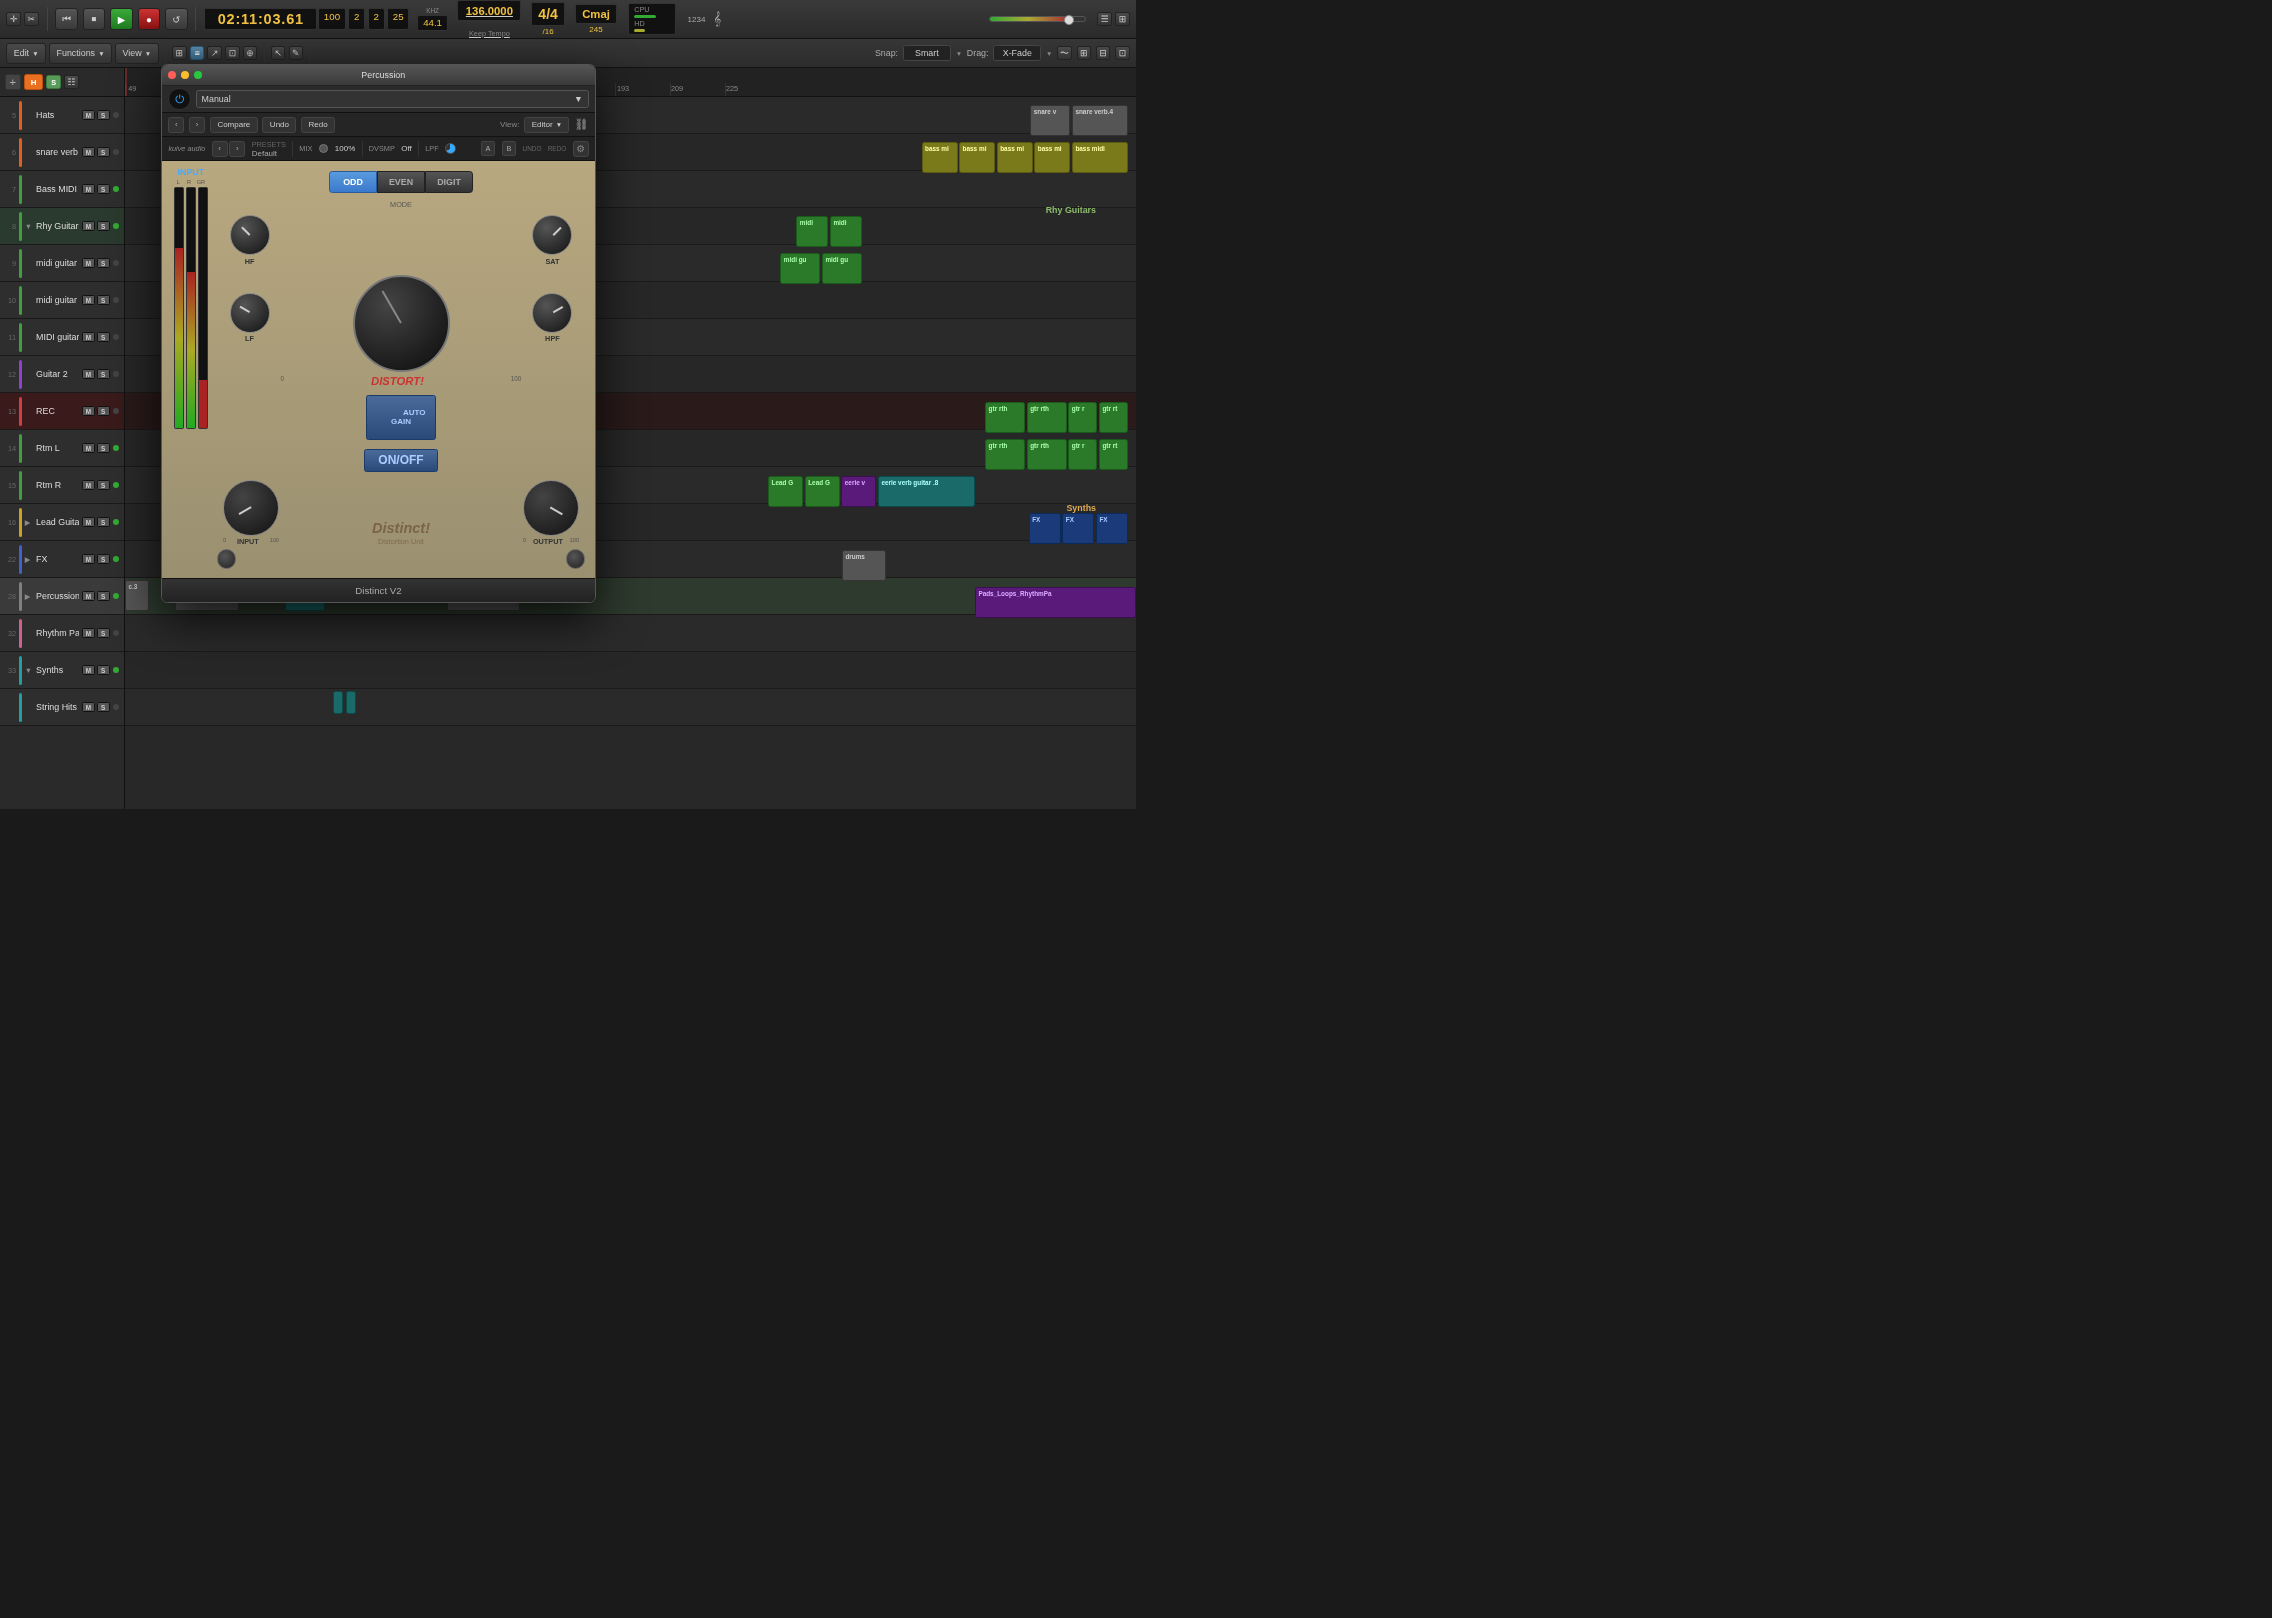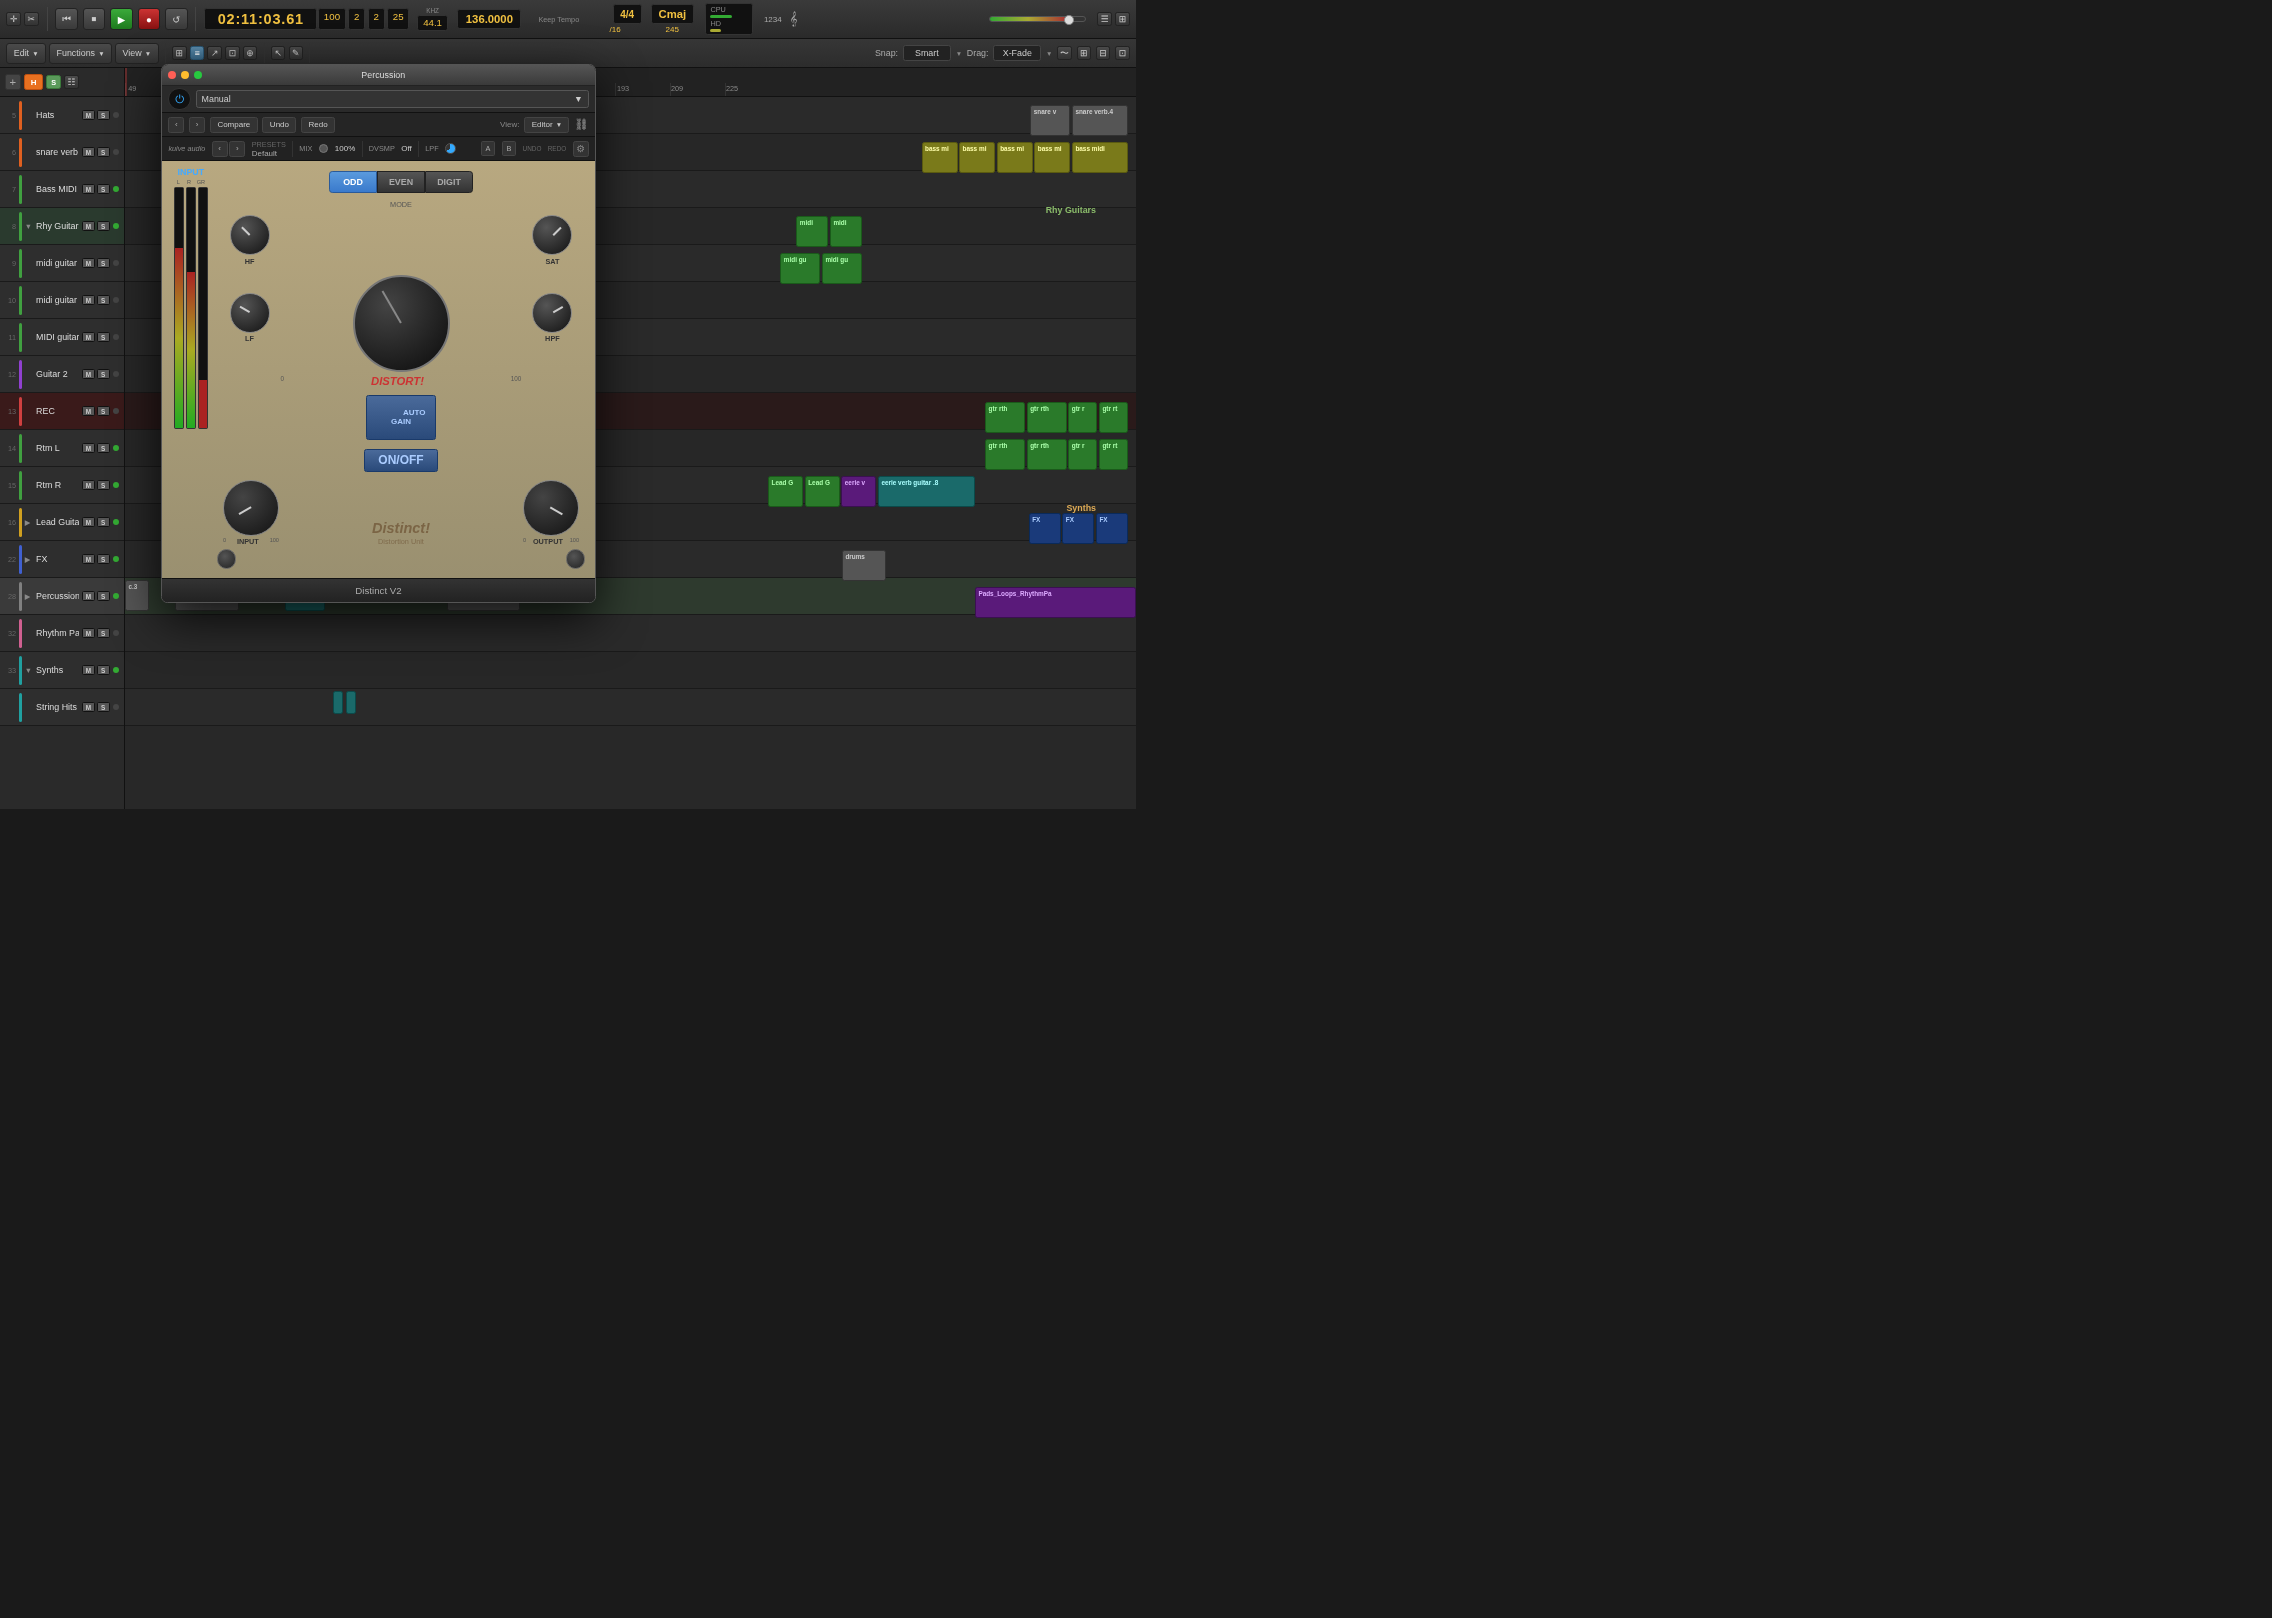--- a/index.html
+++ b/index.html
@@ -84,24 +84,23 @@
     .tempo-sub {
       font-size: 7.3px;
       color: #888;
     }
     .meter-display {
       background: #111;
       border: 0.8px solid #333;
       border-radius: 2.4px;
       padding: 3.2px 6.4px;
       color: #f0c040;
-      font-size: 10px;
+      font-size: 14px;
       font-weight: bold;
       text-align: center;
-      margin-left: 24px;
     }
     .key-display {
       background: #111;
       border: 0.8px solid #333;
       border-radius: 2.4px;
       padding: 3.2px 6.4px;
       color: #f0c040;
       font-size: 11.3px;
       font-weight: bold;
     }
@@ -676,21 +675,21 @@
       <div class="time-sub">100</div>
       <div class="time-sub">2</div>
       <div class="time-sub">2</div>
       <div class="time-sub">25</div>
     </div>
   </div>
   <div style="display:flex;flex-direction:column;align-items:center;gap:0.8px;margin-left:3.2px;">
     <div style="font-size:6.4px;color:#888;">KHZ</div>
     <div class="time-sub">44.1</div>
   </div>
-  <div style="display:flex;flex-direction:row;align-items:center;gap:17px;margin-left:4.8px;">
+  <div style="display:flex;flex-direction:column;align-items:center;gap:8px;margin-left:4.8px;text-decoration:underline;">
     <div class="tempo-display">
       <span>136.0000</span>
     </div>
     <div class="tempo-sub">Keep Tempo</div>
   </div>
   <div style="display:flex;flex-direction:column;align-items:center;gap:0.8px;margin-left:4.8px;">
     <div class="meter-display">
       <span>4/4</span>
     </div>
     <div style="font-size:8px;color:#f0c040;">/16</div>

